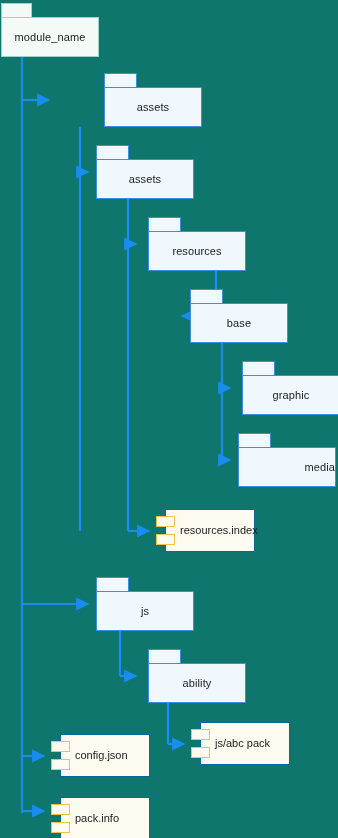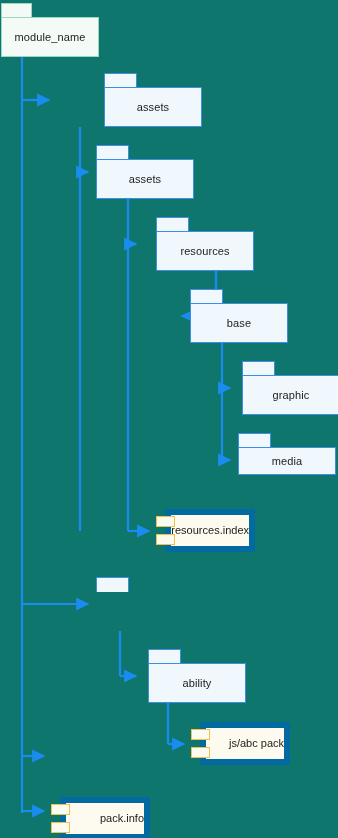--- a/index.html
+++ b/index.html
@@ -62,25 +62,25 @@
     position: absolute;
     box-sizing: border-box;
   }
   .filenode .fbody {
     position: absolute;
     left: 10px;
     top: 0;
     right: 0;
     bottom: 0;
     box-sizing: border-box;
-    border: 6px solid #0369a1;
+    border: 1px solid #0369a1;
     background: #fdfaf0;
     display: flex;
     align-items: center;
-    justify-content: flex-end;
+    justify-content: flex-start;
   }
   .filenode .nub {
     position: absolute;
     left: 1px;
     width: 19px;
     height: 11px;
     box-sizing: border-box;
     border: 1px solid #f0c24b;
     background: #fdfaf0;
     z-index: 2;
@@ -161,21 +161,21 @@
     </div>
   </div>
 
   <div class="folder" style="left:96px; top:145px; width:98px; height:54px;">
     <div class="tab" style="width:33px; height:15px;"></div>
     <div class="body" style="top:14px; width:98px; height:40px;">
       <span class="label">assets</span>
     </div>
   </div>
 
-  <div class="folder" style="left:156px; top:217px; width:98px; height:54px;">
+  <div class="folder" style="left:148px; top:217px; width:98px; height:54px;">
     <div class="tab" style="width:33px; height:15px;"></div>
     <div class="body" style="top:14px; width:98px; height:40px;">
       <span class="label">resources</span>
     </div>
   </div>
 
   <div class="folder" style="left:190px; top:289px; width:98px; height:54px;">
     <div class="tab" style="width:33px; height:15px;"></div>
     <div class="body" style="top:14px; width:98px; height:40px;">
       <span class="label">base</span>
@@ -184,52 +184,62 @@
 
   <div class="folder" style="left:242px; top:361px; width:110px; height:54px;">
     <div class="tab" style="width:33px; height:15px;"></div>
     <div class="body" style="top:14px; width:98px; height:40px;">
       <span class="label">graphic</span>
     </div>
   </div>
 
   <div class="folder" style="left:238px; top:433px; width:98px; height:54px;">
     <div class="tab" style="width:33px; height:15px;"></div>
-    <div class="body" style="top:14px; width:98px; height:28px;">
+    <div class="body" style="top:14px; width:98px; height:40px;justify-content:flex-end;">
       <span class="label">media</span>
     </div>
   </div>
 
   <div class="filenode" style="left:155px; top:509px; width:100px; height:43px;">
     <div class="fbody">
       <span class="flabel">resources.index</span>
     </div>
     <div class="nub top"></div>
     <div class="nub bottom"></div>
   </div>
 
   <div class="folder" style="left:96px; top:577px; width:98px; height:54px;">
     <div class="tab" style="width:33px; height:15px;"></div>
+    <div class="body" style="top:14px; width:98px; height:40px;">
+      <span class="label">js</span>
+    </div>
   </div>
 
   <div class="folder" style="left:148px; top:649px; width:98px; height:54px;">
     <div class="tab" style="width:33px; height:15px;"></div>
     <div class="body" style="top:14px; width:98px; height:40px;">
       <span class="label">ability</span>
     </div>
   </div>
 
   <div class="filenode" style="left:190px; top:722px; width:100px; height:43px;">
     <div class="fbody">
       <span class="flabel">js/abc pack</span>
     </div>
     <div class="nub top"></div>
     <div class="nub bottom"></div>
   </div>
 
+  <div class="filenode" style="left:50px; top:734px; width:100px; height:43px;">
+    <div class="fbody">
+      <span class="flabel">config.json</span>
+    </div>
+    <div class="nub top"></div>
+    <div class="nub bottom"></div>
+  </div>
 
   <div class="filenode" style="left:50px; top:797px; width:100px; height:43px;">
     <div class="fbody">
       <span class="flabel">pack.info</span>
     </div>
     <div class="nub top"></div>
     <div class="nub bottom"></div>
   </div>
 
 </div>

